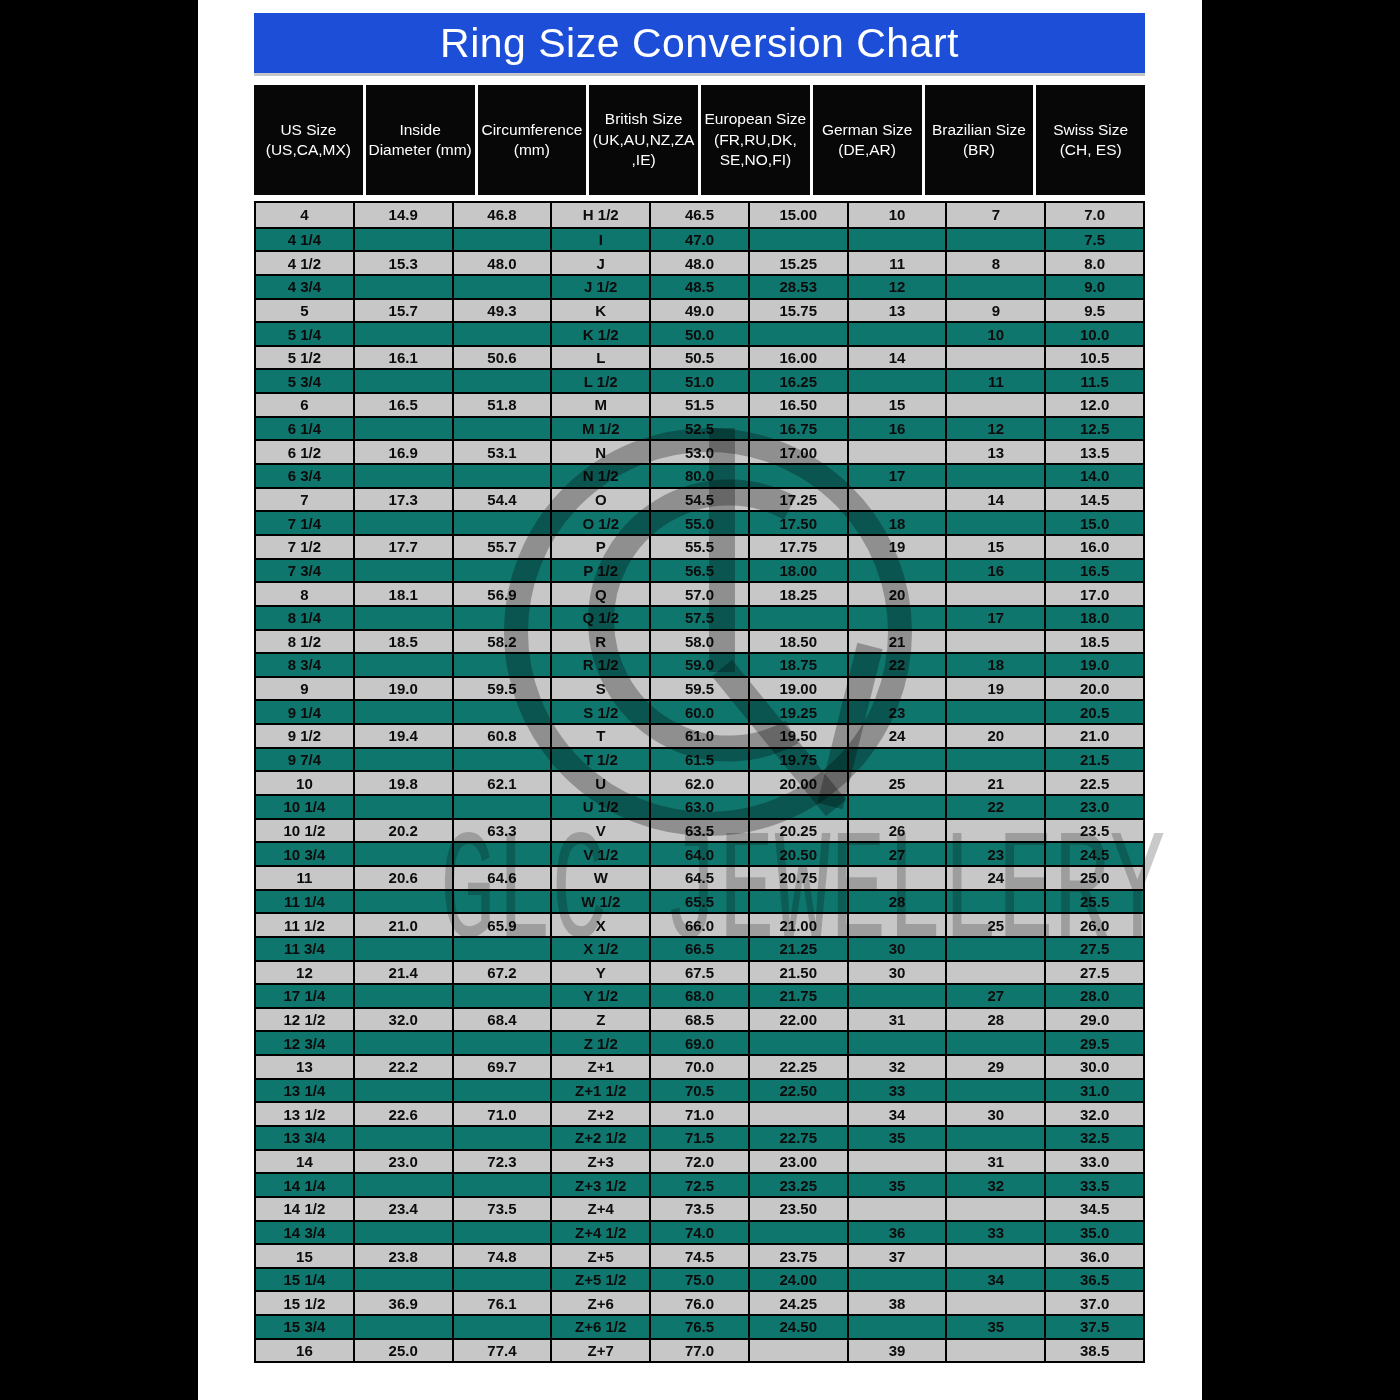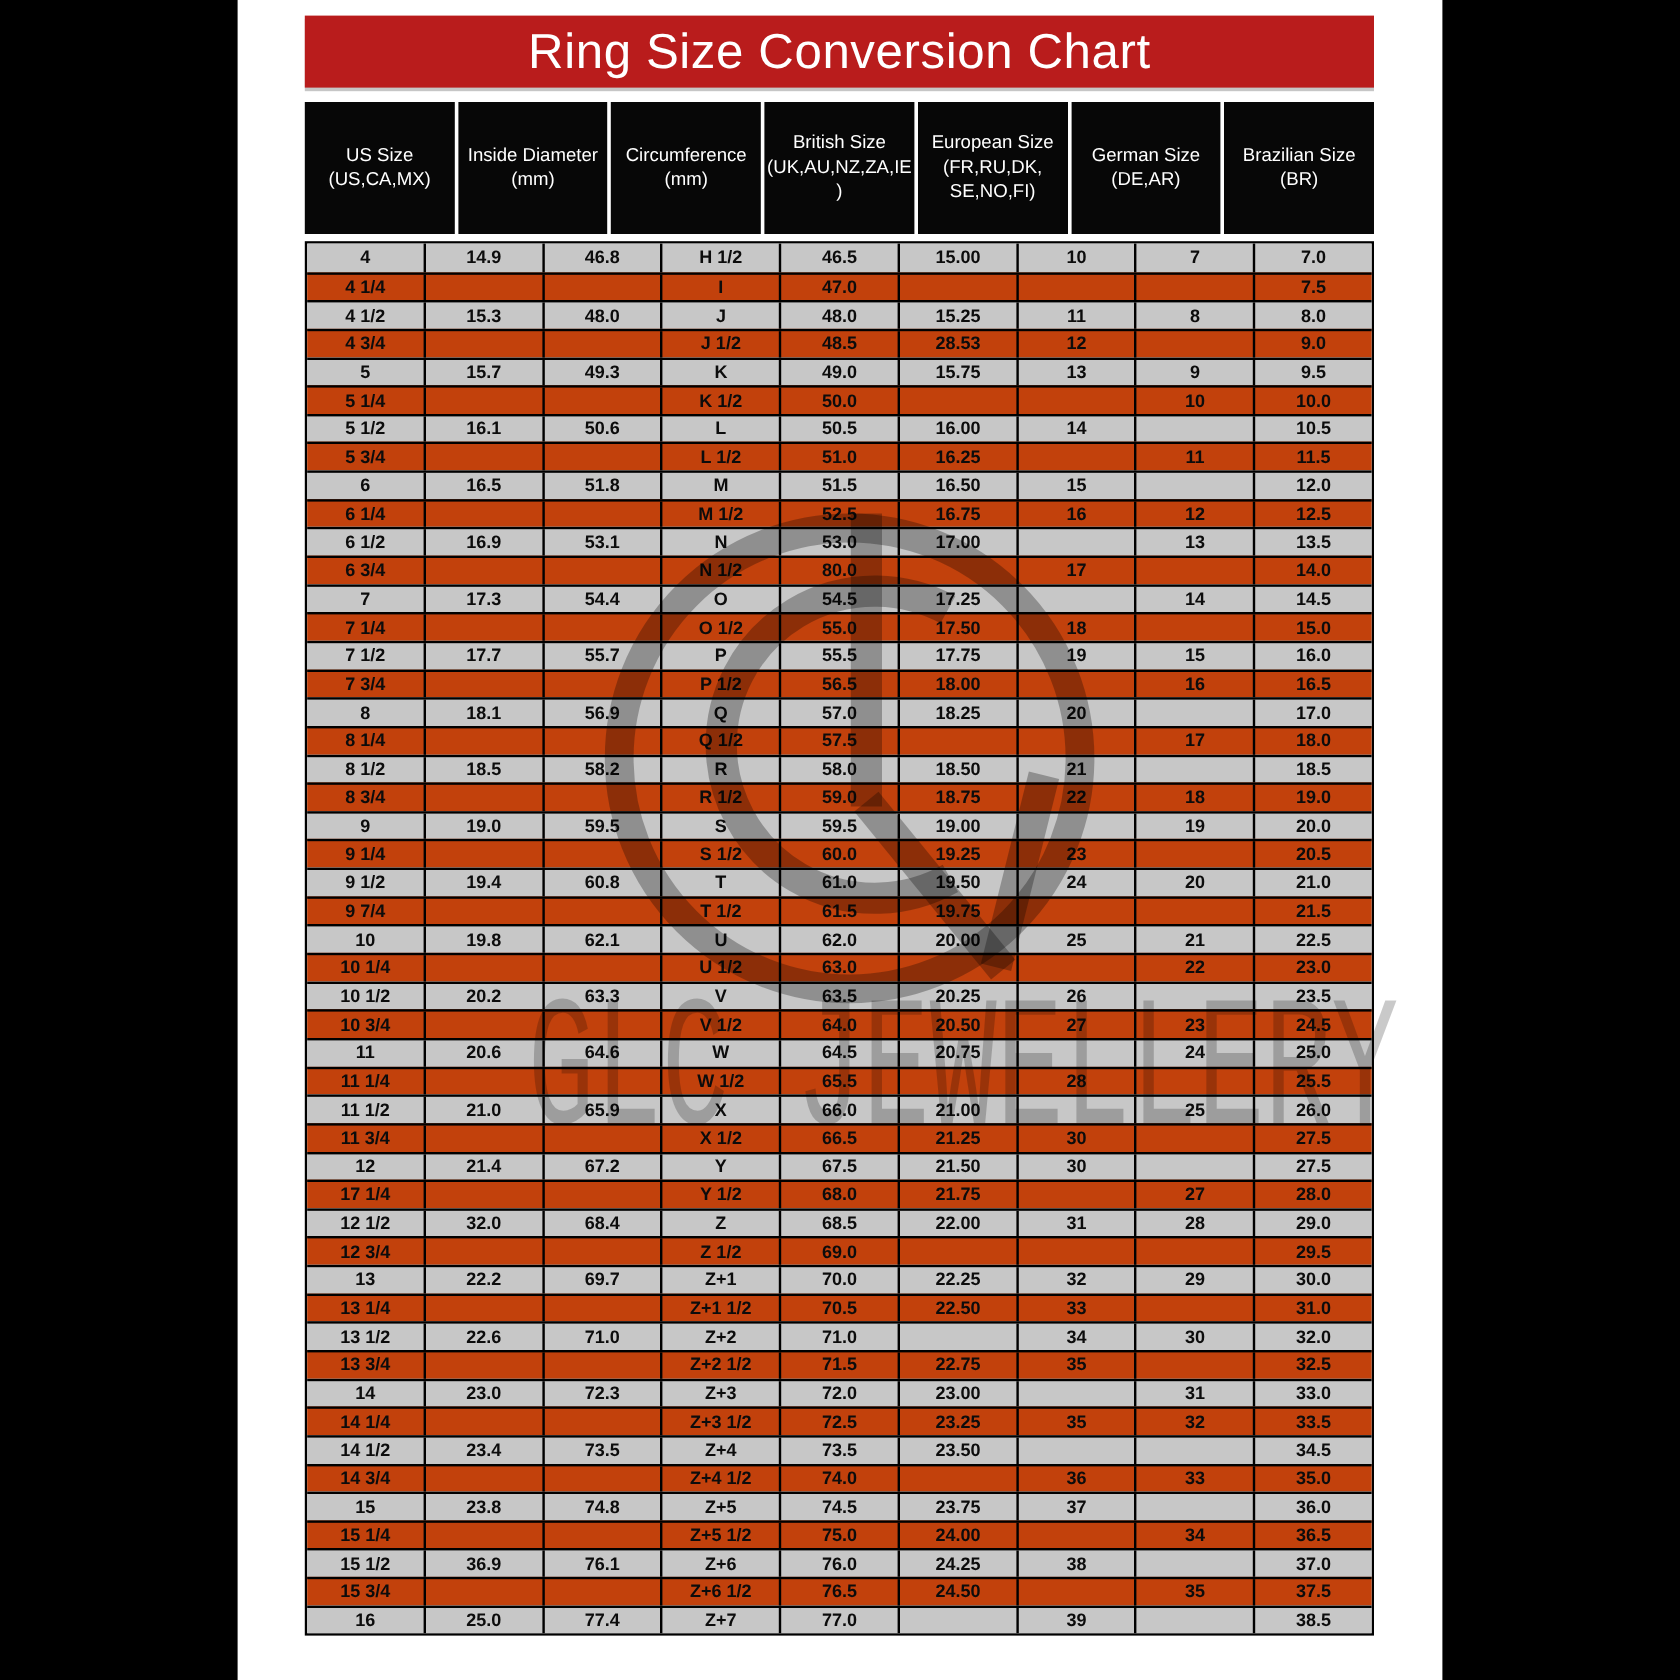--- a/index.html
+++ b/index.html
@@ -9,39 +9,39 @@
     position:relative;overflow:hidden;
   }
   .canvas{position:absolute;left:0;top:0;width:1400px;height:1400px;background:#ffffff;overflow:hidden;}
 
   .band{position:absolute;top:0;height:1400px;width:198px;background:#000000;}
   .band-left{left:0;}
   .band-right{right:0;}
 
   .title-bar{
     position:absolute;left:254px;top:13px;width:891px;height:60px;
-    background:#b91c1c;color:#ffffff;
+    background:#1d4ed8;color:#ffffff;
     display:flex;align-items:center;justify-content:center;
     font-size:41px;letter-spacing:0.5px;
     box-shadow:0 3px 0 #c6c6c6;
   }
 
   .table-wrap{position:absolute;left:254px;top:85px;width:891px;}
 
   .thead{display:flex;gap:3px;height:110px;background:#ffffff;}
   .th{
     flex:1 1 0;background:#070707;color:#ffffff;
     display:flex;align-items:center;justify-content:center;
     text-align:center;font-size:15.5px;line-height:1.32;
     padding:3px 2px;box-sizing:border-box;
     overflow-wrap:break-word;word-break:break-word;min-width:0;
   }
 
   .tbody{margin-top:6px;border:2px solid #000000;background:#ffffff;}
-  .tr{display:flex;height:23.65px;box-sizing:border-box;border-top:2px solid #000000;background:#c2410c;}
+  .tr{display:flex;height:23.65px;box-sizing:border-box;border-top:2px solid #000000;background:#0f766e;}
   .tr:first-child{border-top:none;}
   .tr.gray{background:#c7c7c7;}
   .td{
     flex:1 1 0;min-width:0;border-left:2px solid #000000;
     display:flex;align-items:center;justify-content:center;
     font-size:15px;font-weight:bold;color:#0c0c0c;
     box-sizing:border-box;white-space:nowrap;
   }
   .td:first-child{border-left:none;}
 
@@ -67,20 +67,21 @@
 
   <div class="table-wrap">
     <div class="thead" id="thead">
         <div class="th">US Size (US,CA,MX)</div>
         <div class="th">Inside Diameter (mm)</div>
         <div class="th">Circumference (mm)</div>
         <div class="th">British Size (UK,AU,NZ,ZA,IE)</div>
         <div class="th">European Size (FR,RU,DK, SE,NO,FI)</div>
         <div class="th">German Size (DE,AR)</div>
         <div class="th">Brazilian Size (BR)</div>
+        <div class="th">Swiss Size (CH, ES)</div>
       </div>
     <div class="tbody" id="tbody">
         <div class="tr gray">
           <div class="td">4</div>
           <div class="td">14.9</div>
           <div class="td">46.8</div>
           <div class="td">H 1/2</div>
           <div class="td">46.5</div>
           <div class="td">15.00</div>
           <div class="td">10</div>

